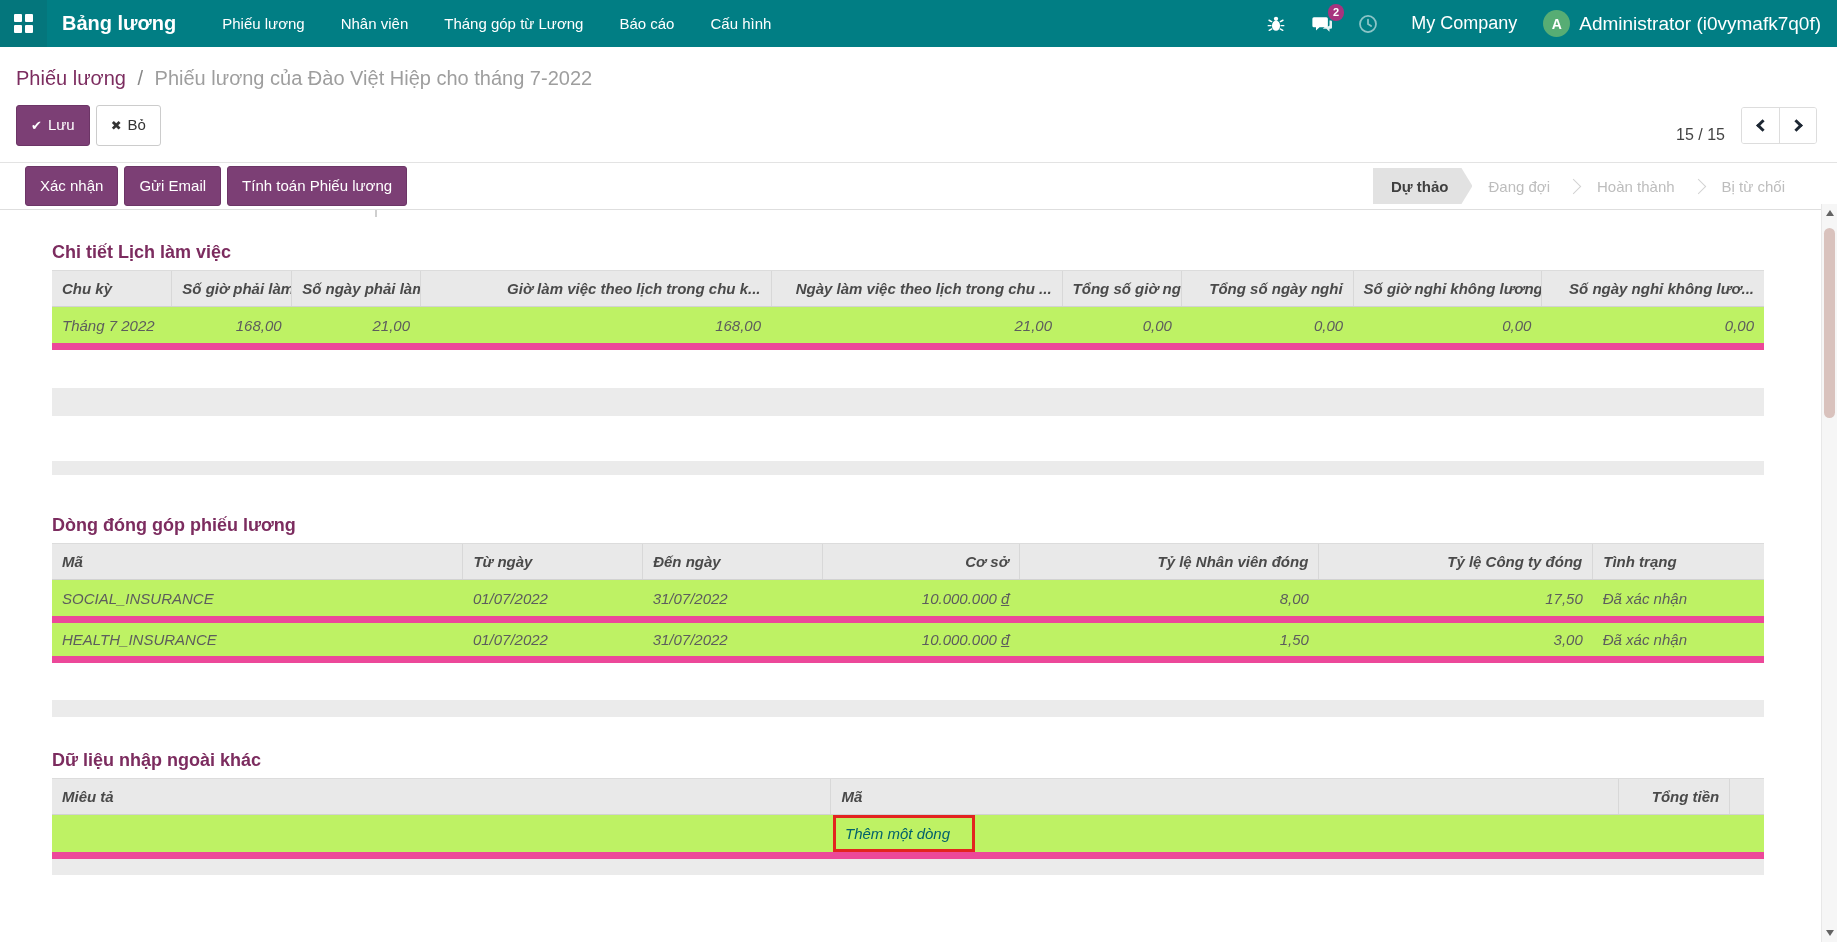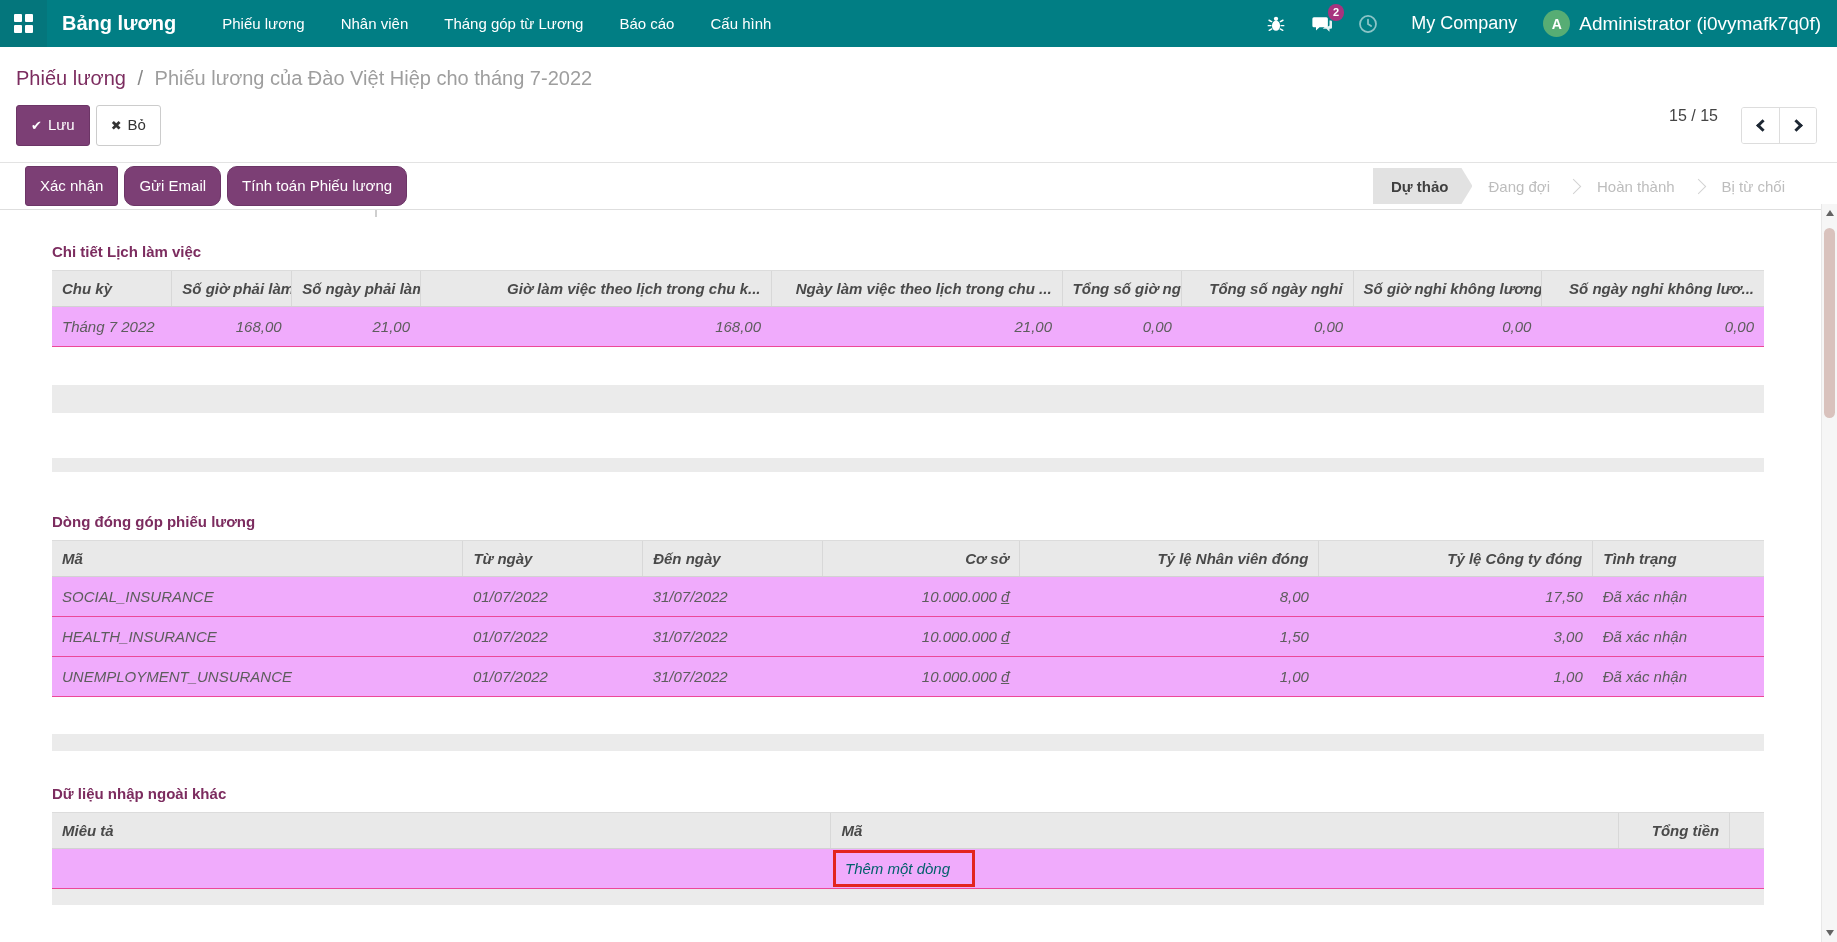--- a/index.html
+++ b/index.html
@@ -26,52 +26,52 @@
   
   .breadcrumb { padding: 18px 16px 0 16px; font-size: 20px; line-height: 26px; }
   .crumb-link { color: #7c2c5f; cursor: pointer; }
   .crumb-sep { color: #888; margin: 0 6px; }
   .crumb-current { color: #9e9e9e; }
   .control-row { display: flex; align-items: center; padding: 14px 20px 16px 16px; }
   .btn { font-size: 15px; line-height: 20px; padding: 9px 14px; border-radius: 3px; border: 1px solid transparent; cursor: pointer; white-space: nowrap; font-family: inherit; }
   .btn-primary { background: #7c3f75; border-color: #6c3566; color: #fff; }
   .btn-secondary { background: #fff; border-color: #ccc; color: #333; margin-left: 6px; }
   .btn .ico { font-size: 13px; margin-right: 6px; }
-  .pager { margin-left: auto; display: flex; align-items: flex-start; gap: 7px; }
+  .pager { margin-left: auto; display: flex; align-items: flex-end; }
   .pager-counter { font-size: 16px; color: #444; margin-right: 16px; }
   .pager-group { display: flex; border: 1px solid #ddd; border-radius: 3px; overflow: hidden; }
   .pager-btn { width: 37px; height: 35px; background: #fff; display: flex; align-items: center; justify-content: center; cursor: pointer; border: none; }
   .pager-btn + .pager-btn { border-left: 1px solid #ddd; }
   .chev { width: 9px; height: 9px; border-top: 3px solid #1d2733; border-right: 3px solid #1d2733; display: inline-block; }
   .chev-left { transform: rotate(-135deg); margin-left: 4px; }
   .chev-right { transform: rotate(45deg); margin-right: 4px; }
 
   
   .status-row { display: flex; align-items: center; border-top: 1px solid #e3e3e3; border-bottom: 1px solid #dedede; padding: 5px 36px 5px 25px; height: 48px; }
-  .status-row .btn + .btn { margin-left: 6px; border-radius: 10px; }
+  .status-row .btn + .btn { margin-left: 6px; }
   .statusbar { margin-left: auto; display: flex; align-items: center; height: 36px; }
   .step { display: flex; align-items: center; font-size: 15px; color: #bdbdbd; padding: 0 16px; height: 36px; white-space: nowrap; cursor: pointer; }
   .step-active { background: #e2e2e2; color: #404040; font-weight: 700; padding: 0 24px 0 18px;
     clip-path: polygon(0 0, calc(100% - 11px) 0, 100% 50%, calc(100% - 11px) 100%, 0 100%); }
   .step-sep { width: 11px; height: 11px; border-top: 1px solid #d2d2d2; border-right: 1px solid #d2d2d2; transform: rotate(45deg); margin: 0 2px; }
 
   
   .content { position: relative; height: 695px; background: #fff; }
   .sheet { padding-left: 52px; width: 1764px; }
   .tab-notch { position: absolute; top: 0; left: 375px; width: 2px; height: 7px; background: #cfcfcf; }
-  .section-title { color: #7c2c5f; font-weight: 700; font-size: 15px; line-height: 20px; }
+  .section-title { color: #7c2c5f; font-weight: 700; font-size: 18px; line-height: 20px; }
   .t1-title { padding-top: 32px; }
   .t2-title { padding-top: 40px; }
   .t3-title { padding-top: 33px; }
 
   table { width: 100%; border-collapse: collapse; table-layout: fixed; font-size: 15px; margin-top: 8px; font-style: italic; }
   thead th { background: #e9e9e9; height: 36px; font-weight: 700; color: #4a4a4a; text-align: left;
     padding: 0 10px; white-space: nowrap; overflow: hidden; border-top: 1px solid #dcdcdc; border-bottom: 1px solid #d2d2d2; cursor: pointer; }
   thead th + th { border-left: 1px solid #d8d8d8; }
-  tbody td { height: 40px; color: #5d5d5d; padding: 0 10px; white-space: nowrap; overflow: hidden; border-bottom: 1px solid #ec4899; background: #f0abfc; }
+  tbody td { height: 40px; color: #5d5d5d; padding: 0 10px; white-space: nowrap; overflow: hidden; border-bottom: 7px solid #ec4899; background: #bef264; }
   .num { text-align: right; }
   .currency { text-decoration: underline; margin-left: 4px; }
 
   .band { background: #ebebeb; width: 1712px; margin-left: 52px; }
   .band-1 { height: 28px; margin-top: 38px; }
   .band-2 { height: 14px; margin-top: 45px; }
   .band-3 { height: 17px; margin-top: 37px; }
   .band-4 { height: 16px; margin-top: 0; }
 
   .add-cell { padding: 0; text-align: center; }
@@ -262,29 +262,20 @@
         </tr>
         <tr>
           <td>HEALTH_INSURANCE</td>
           <td>01/07/2022</td>
           <td>31/07/2022</td>
           <td class="num"><span>10.000.000</span><span class="currency">đ</span></td>
           <td class="num">1,50</td>
           <td class="num">3,00</td>
           <td>Đã xác nhận</td>
         </tr>
-        <tr>
-          <td>UNEMPLOYMENT_UNSURANCE</td>
-          <td>01/07/2022</td>
-          <td>31/07/2022</td>
-          <td class="num"><span>10.000.000</span><span class="currency">đ</span></td>
-          <td class="num">1,00</td>
-          <td class="num">1,00</td>
-          <td>Đã xác nhận</td>
-        </tr>
       </tbody>
     </table>
   </div>
 
   <div class="band band-3"></div>
 
   <div class="sheet">
 
     <div class="section-title t3-title">Dữ liệu nhập ngoài khác</div>
     <table>

